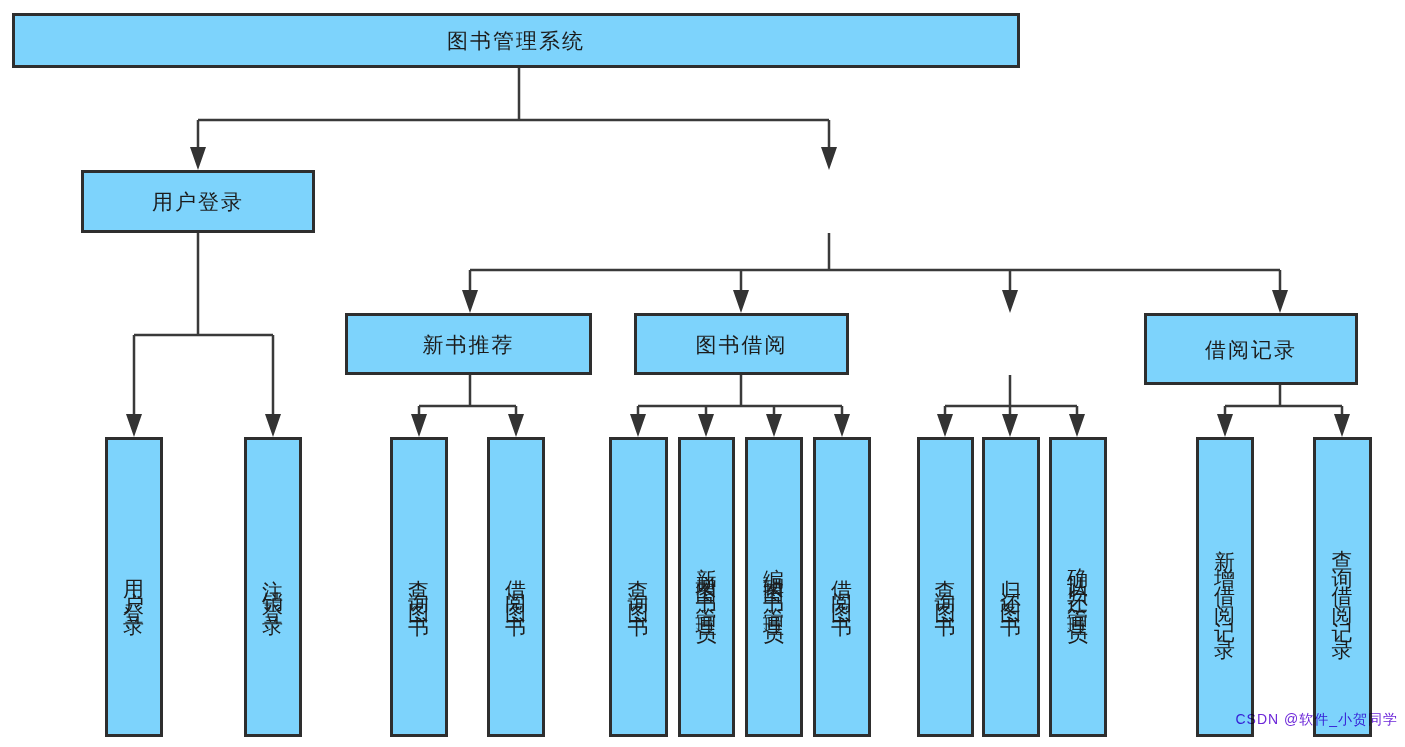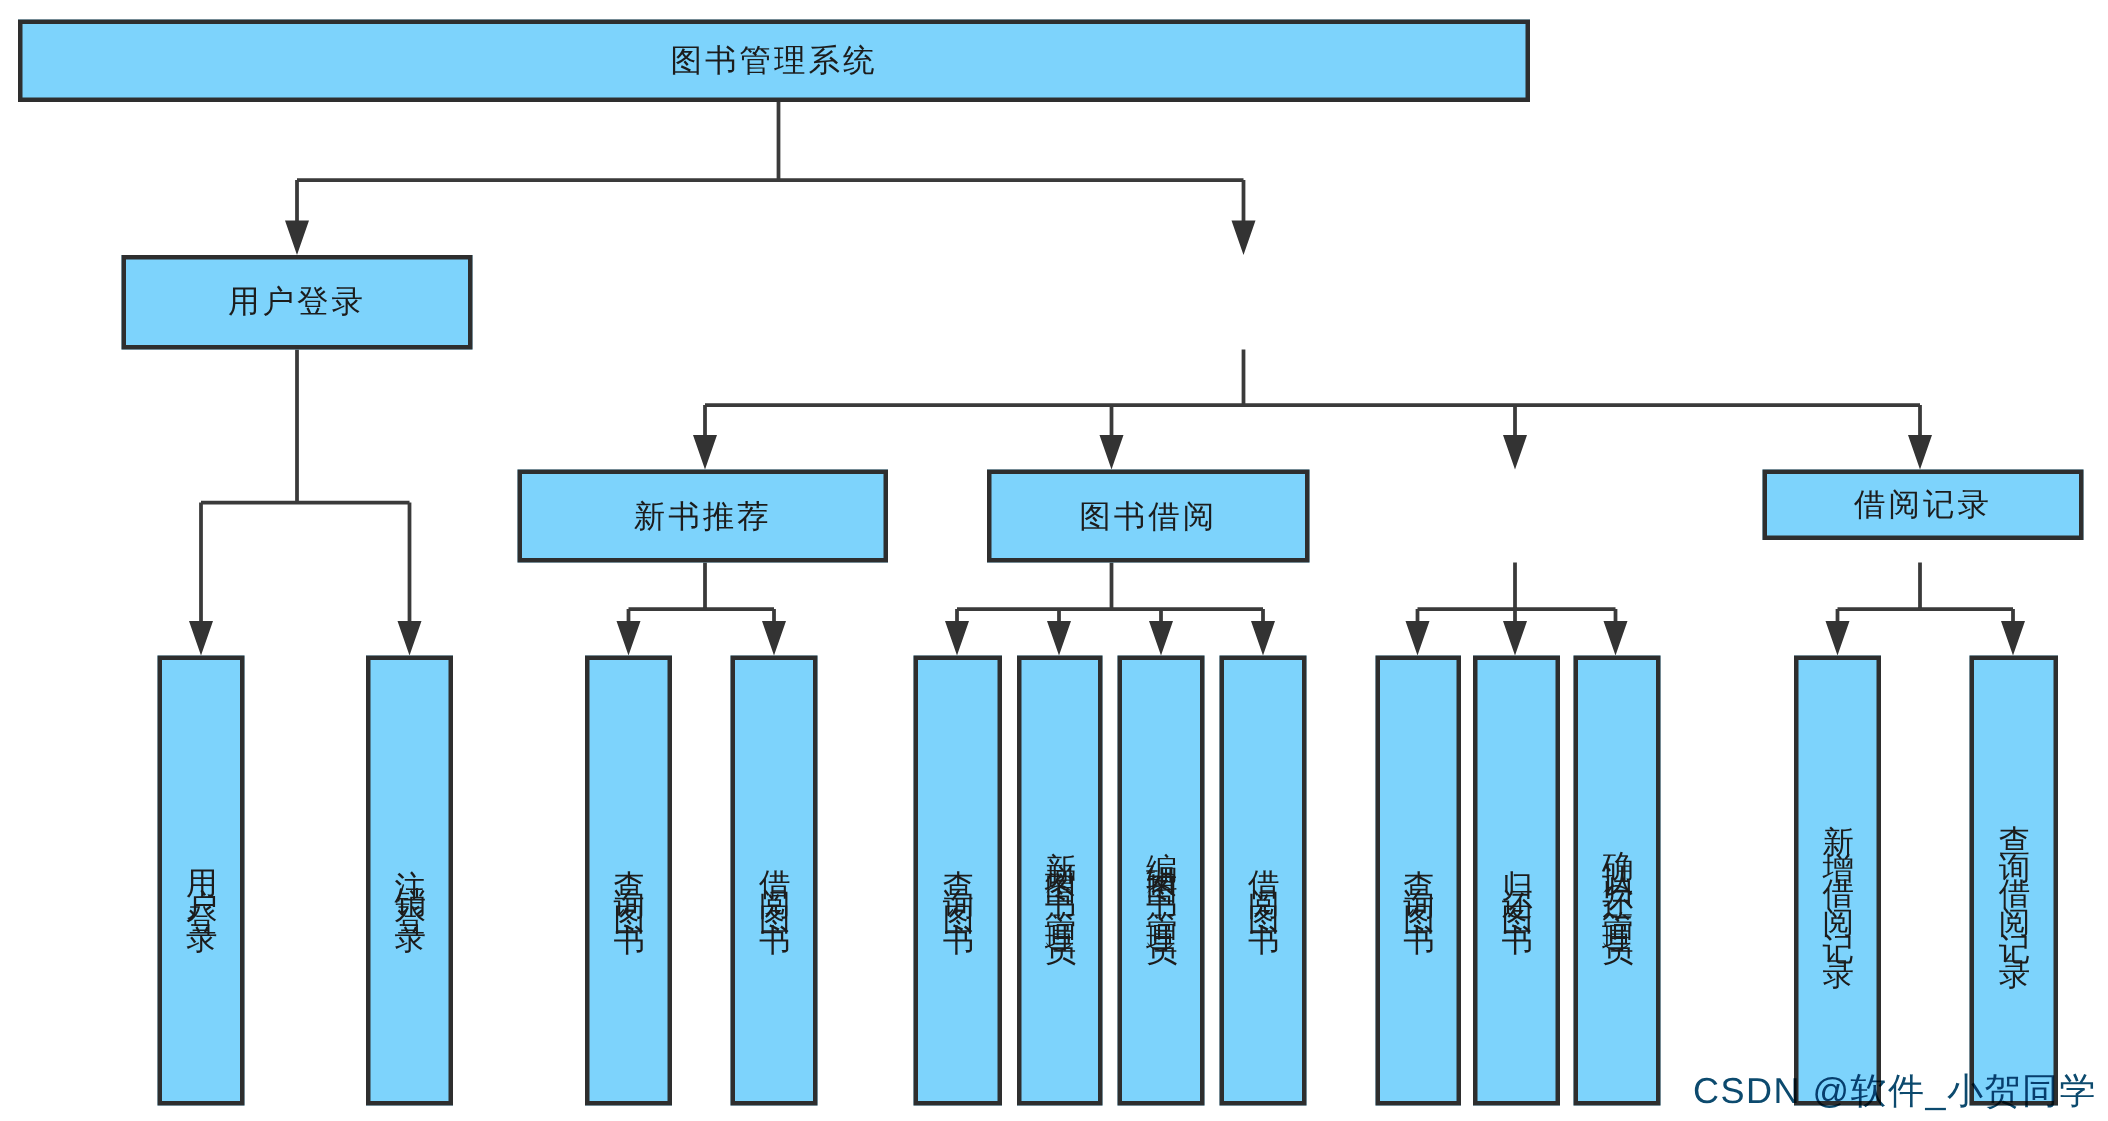--- a/index.html
+++ b/index.html
@@ -12,22 +12,22 @@
     position:absolute;background:#7dd3fc;border:3px solid #2e2e2e;box-sizing:border-box;
     display:flex;align-items:center;justify-content:center;
     font-size:21px;color:#1c1c1c;letter-spacing:2px;line-height:1;white-space:nowrap;
   }
   .vnode{
     writing-mode:vertical-rl;text-orientation:mixed;letter-spacing:12px;
   }
   .vt6{letter-spacing:18px;}
   .vt9{letter-spacing:8px;font-size:21px;}
   .watermark{
-    position:absolute;top:711px;right:7px;font-size:24px;letter-spacing:1px;
-    color:#0c4a6e;mix-blend-mode:multiply;z-index:5;white-space:nowrap;
+    position:absolute;top:711px;right:7px;font-size:14px;letter-spacing:1px;
+    color:#6d28d9;mix-blend-mode:multiply;z-index:5;white-space:nowrap;
   }
 </style>
 </head>
 <body>
 
 <div id="stage">
 
   <svg id="wires" viewBox="0 0 1405 747" aria-hidden="true">
     <path fill="none" stroke="#3a3a3a" stroke-width="2.5" d="M519 68 V120 M198 120 H829 M198 120 V148 M829 120 V148
          M198 233 V335 M134 335 H273 M134 335 V415 M273 335 V415
@@ -48,22 +48,22 @@
          M937 414 L953 414 L945 437 Z  M1002 414 L1018 414 L1010 437 Z
          M1069 414 L1085 414 L1077 437 Z
          M1217 414 L1233 414 L1225 437 Z  M1334 414 L1350 414 L1342 437 Z"></path>
   </svg>
 
   <div class="node" style="left:12px;top:13px;width:1008px;height:55px">图书管理系统</div>
 
   <div class="node" style="left:81px;top:170px;width:234px;height:63px">用户登录</div>
 
   <div class="node" style="left:345px;top:313px;width:247px;height:62px">新书推荐</div>
-  <div class="node" style="left:658px;top:313px;width:215px;height:62px">图书借阅</div>
-  <div class="node" style="left:1175px;top:313px;width:214px;height:47px">借阅记录</div>
+  <div class="node" style="left:634px;top:313px;width:215px;height:62px">图书借阅</div>
+  <div class="node" style="left:1144px;top:313px;width:214px;height:72px">借阅记录</div>
 
   <div class="node vnode" style="left:105px;top:437px;width:58px;height:300px">用户登录</div>
   <div class="node vnode" style="left:244px;top:437px;width:58px;height:300px">注销登录</div>
 
   <div class="node vnode" style="left:390px;top:437px;width:58px;height:300px">查询图书</div>
   <div class="node vnode" style="left:487px;top:437px;width:58px;height:300px">借阅图书</div>
 
   <div class="node vnode" style="left:609px;top:437px;width:59px;height:300px">查询图书</div>
   <div class="node vnode vt9" style="left:678px;top:437px;width:57px;height:300px">新增图书（管理员）</div>
   <div class="node vnode vt9" style="left:745px;top:437px;width:58px;height:300px">编辑图书（管理员）</div>

